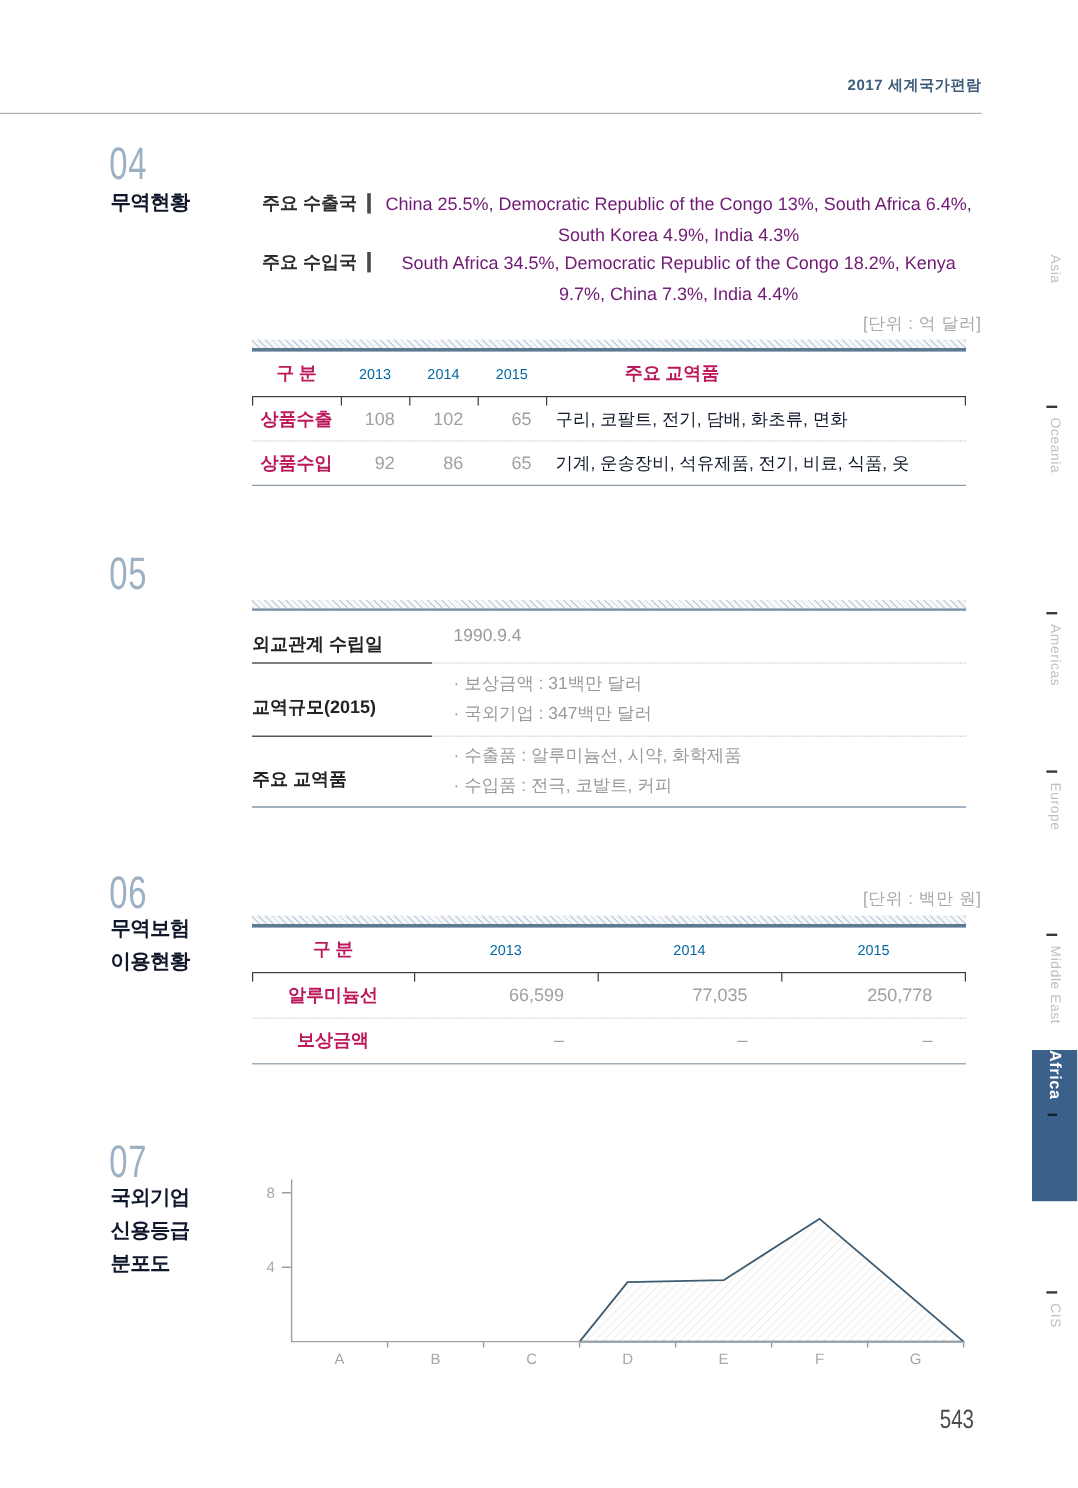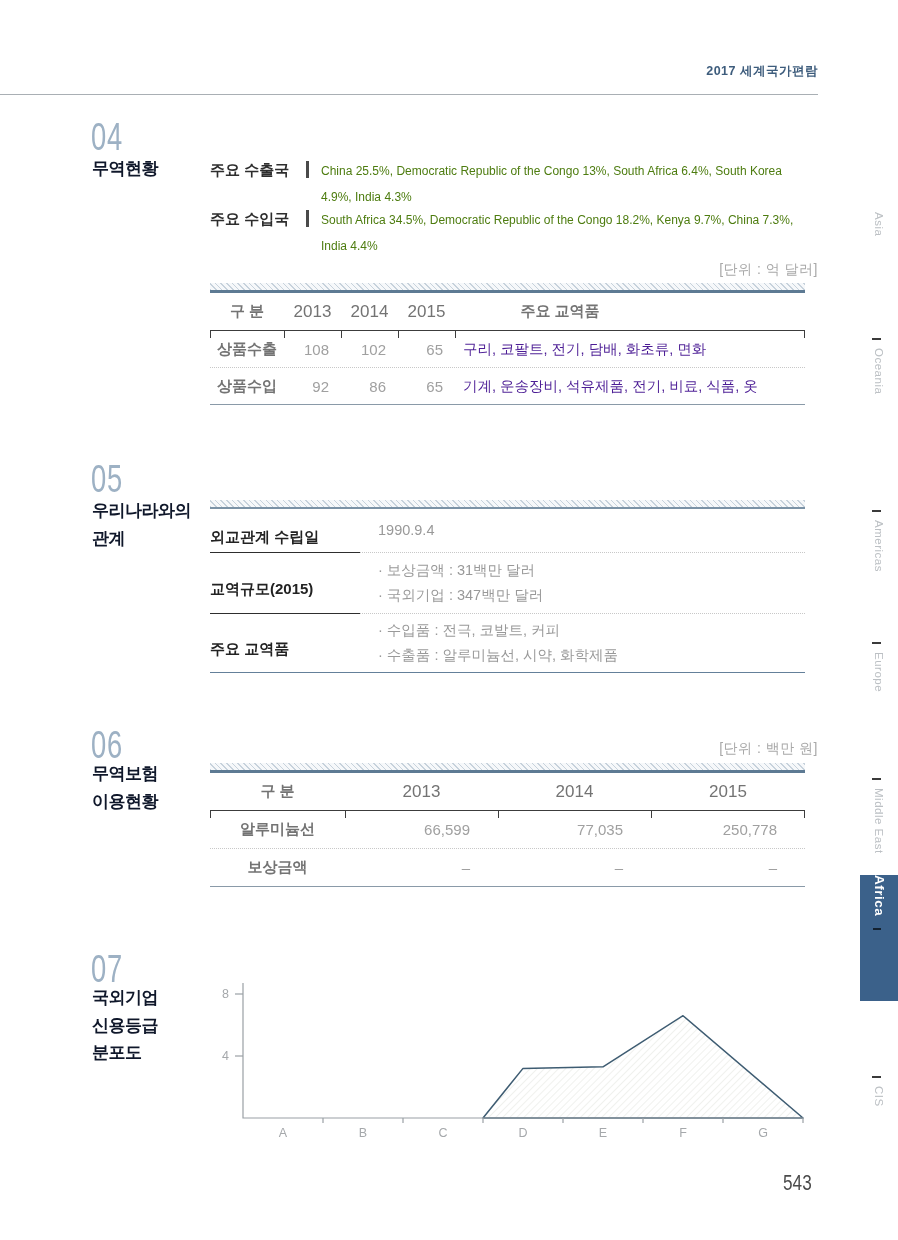--- a/index.html
+++ b/index.html
@@ -13,52 +13,52 @@
   
   .sec-num{position:absolute;left:91px;font-size:38px;font-weight:400;color:#9db1c4;
            transform:scaleX(0.72);transform-origin:0 0;letter-spacing:1px;font-family:"Liberation Sans",sans-serif;}
   .sec-title{position:absolute;left:92px;font-size:17px;font-weight:700;color:#0f172a;line-height:27.5px;letter-spacing:-0.5px;}
   .n04{top:116px}.t04{top:155px}
   .n05{top:458px}.t05{top:497px}
   .n06{top:724px}.t06{top:760px}
   .n07{top:948px}.t07{top:984px}
 
   
-  .info-row{position:absolute;left:210px;width:600px;display:flex;align-items:flex-start;}
+  .info-row{position:absolute;left:210px;width:600px;display:flex;align-items:flex-start;text-align:center;}
   .ir1{top:158px}.ir2{top:207px}
   .info-label{flex:0 0 96px;font-size:15px;font-weight:700;color:#2d2d2d;line-height:24px;}
   .vbar{flex:0 0 3px;height:17px;background:#4a4a4a;margin:3px 12px 0 0;}
-  .info-value{flex:1;font-size:12px;color:#4d7c0f;line-height:26px;}
+  .info-value{flex:1;font-size:15px;color:#701a75;line-height:26px;}
 
   .unit{position:absolute;font-size:14px;color:#a9a9a9;right:80px;letter-spacing:0.5px;}
   .u04{top:261px}.u06{top:740px}
 
   
   .tbl{position:absolute;left:210px;width:595px;}
   .hatch-band{height:7px;background:repeating-linear-gradient(45deg,#c7d2dc 0 1px,#f6f8fa 1px 4px);}
   .band-line{height:3px;background:#5d7a93;}
   .band-line-thin{height:2px;background:#7b92a6;}
   .t-row{display:grid;align-items:center;}
   .c{display:flex;align-items:center;font-size:15px;}
   .c-center{justify-content:center;}
   .c-right{justify-content:flex-end;}
-  .lab{font-weight:700;color:#737373;}
+  .lab{font-weight:700;color:#be185d;font-family:Liberation Serif, serif;}
   .num{color:#a0a0a0;}
-  .yr{color:#737373;font-weight:400;font-size:17px;}
+  .yr{color:#0369a1;font-weight:400;font-size:12px;}
   .head-row{position:relative;border-bottom:1.5px solid #3c3c3c;}
   .ctick{position:absolute;bottom:-8px;width:1px;height:8px;background:#3c3c3c;}
   .dotted{border-top:1px dotted #c8c8c8;}
   .tbl-bottom{border-bottom:1.5px solid #8a9aa8;}
 
   
   .tbl04{top:283px;}
   .t4{grid-template-columns:74px 57px 57px 57px 1fr;}
   .t4-head{height:37px;}
   .t4-row{height:36px;}
-  .items-cell{color:#4c1d95;font-size:14.5px;padding-left:8px;}
+  .items-cell{color:#0f172a;font-size:14.5px;padding-left:8px;}
   .items-head{padding-right:140px;}
   .num-pad{padding-right:12px;}
 
   
   .tbl05{top:500px;border-bottom:1.5px solid #64809a;}
   .t5{grid-template-columns:150px 1fr;align-items:stretch;}
   .t5 .label-cell{display:flex;align-items:center;font-size:15px;font-weight:700;color:#222;margin-top:13px;}
   .t5 .label-underline{border-bottom:1.5px solid #2e2e2e;}
   .t5 .value-cell{padding-left:18px;display:flex;flex-direction:column;justify-content:center;
                   font-size:14.5px;color:#999;line-height:25px;}
@@ -147,46 +147,42 @@
     <div class="t-row t4 t4-row dotted">
       <div class="c c-center lab">상품수입</div>
       <div class="c c-right num num-pad">92</div>
       <div class="c c-right num num-pad">86</div>
       <div class="c c-right num num-pad">65</div>
       <div class="c items-cell">기계, 운송장비, 석유제품, 전기, 비료, 식품, 옷</div>
     </div>
   </div>
 
   <div class="sec-num n05">05</div>
-  <div class="sec-title t05">
-    <div>우리나라와의</div>
-    <div>관계</div>
-  </div>
 
   <div class="tbl tbl05">
     <div class="hatch-band"></div>
     <div class="band-line-thin"></div>
     <div class="t-row t5 t5r0">
       <div class="label-cell label-underline">외교관계 수립일</div>
       <div class="value-cell value-dotted">
         <div>1990.9.4</div>
       </div>
     </div>
     <div class="t-row t5 t5r1">
       <div class="label-cell label-underline">교역규모(2015)</div>
       <div class="value-cell value-dotted">
         <div>· 보상금액 : 31백만 달러</div>
         <div>· 국외기업 : 347백만 달러</div>
       </div>
     </div>
     <div class="t-row t5 t5r2">
       <div class="label-cell">주요 교역품</div>
       <div class="value-cell">
+        <div>· 수출품 : 알루미늄선, 시약, 화학제품</div>
         <div>· 수입품 : 전극, 코발트, 커피</div>
-        <div>· 수출품 : 알루미늄선, 시약, 화학제품</div>
       </div>
     </div>
   </div>
 
   <div class="sec-num n06">06</div>
   <div class="sec-title t06">
     <div>무역보험</div>
     <div>이용현황</div>
   </div>
   <div class="unit u06">[단위 : 백만 원]</div>

